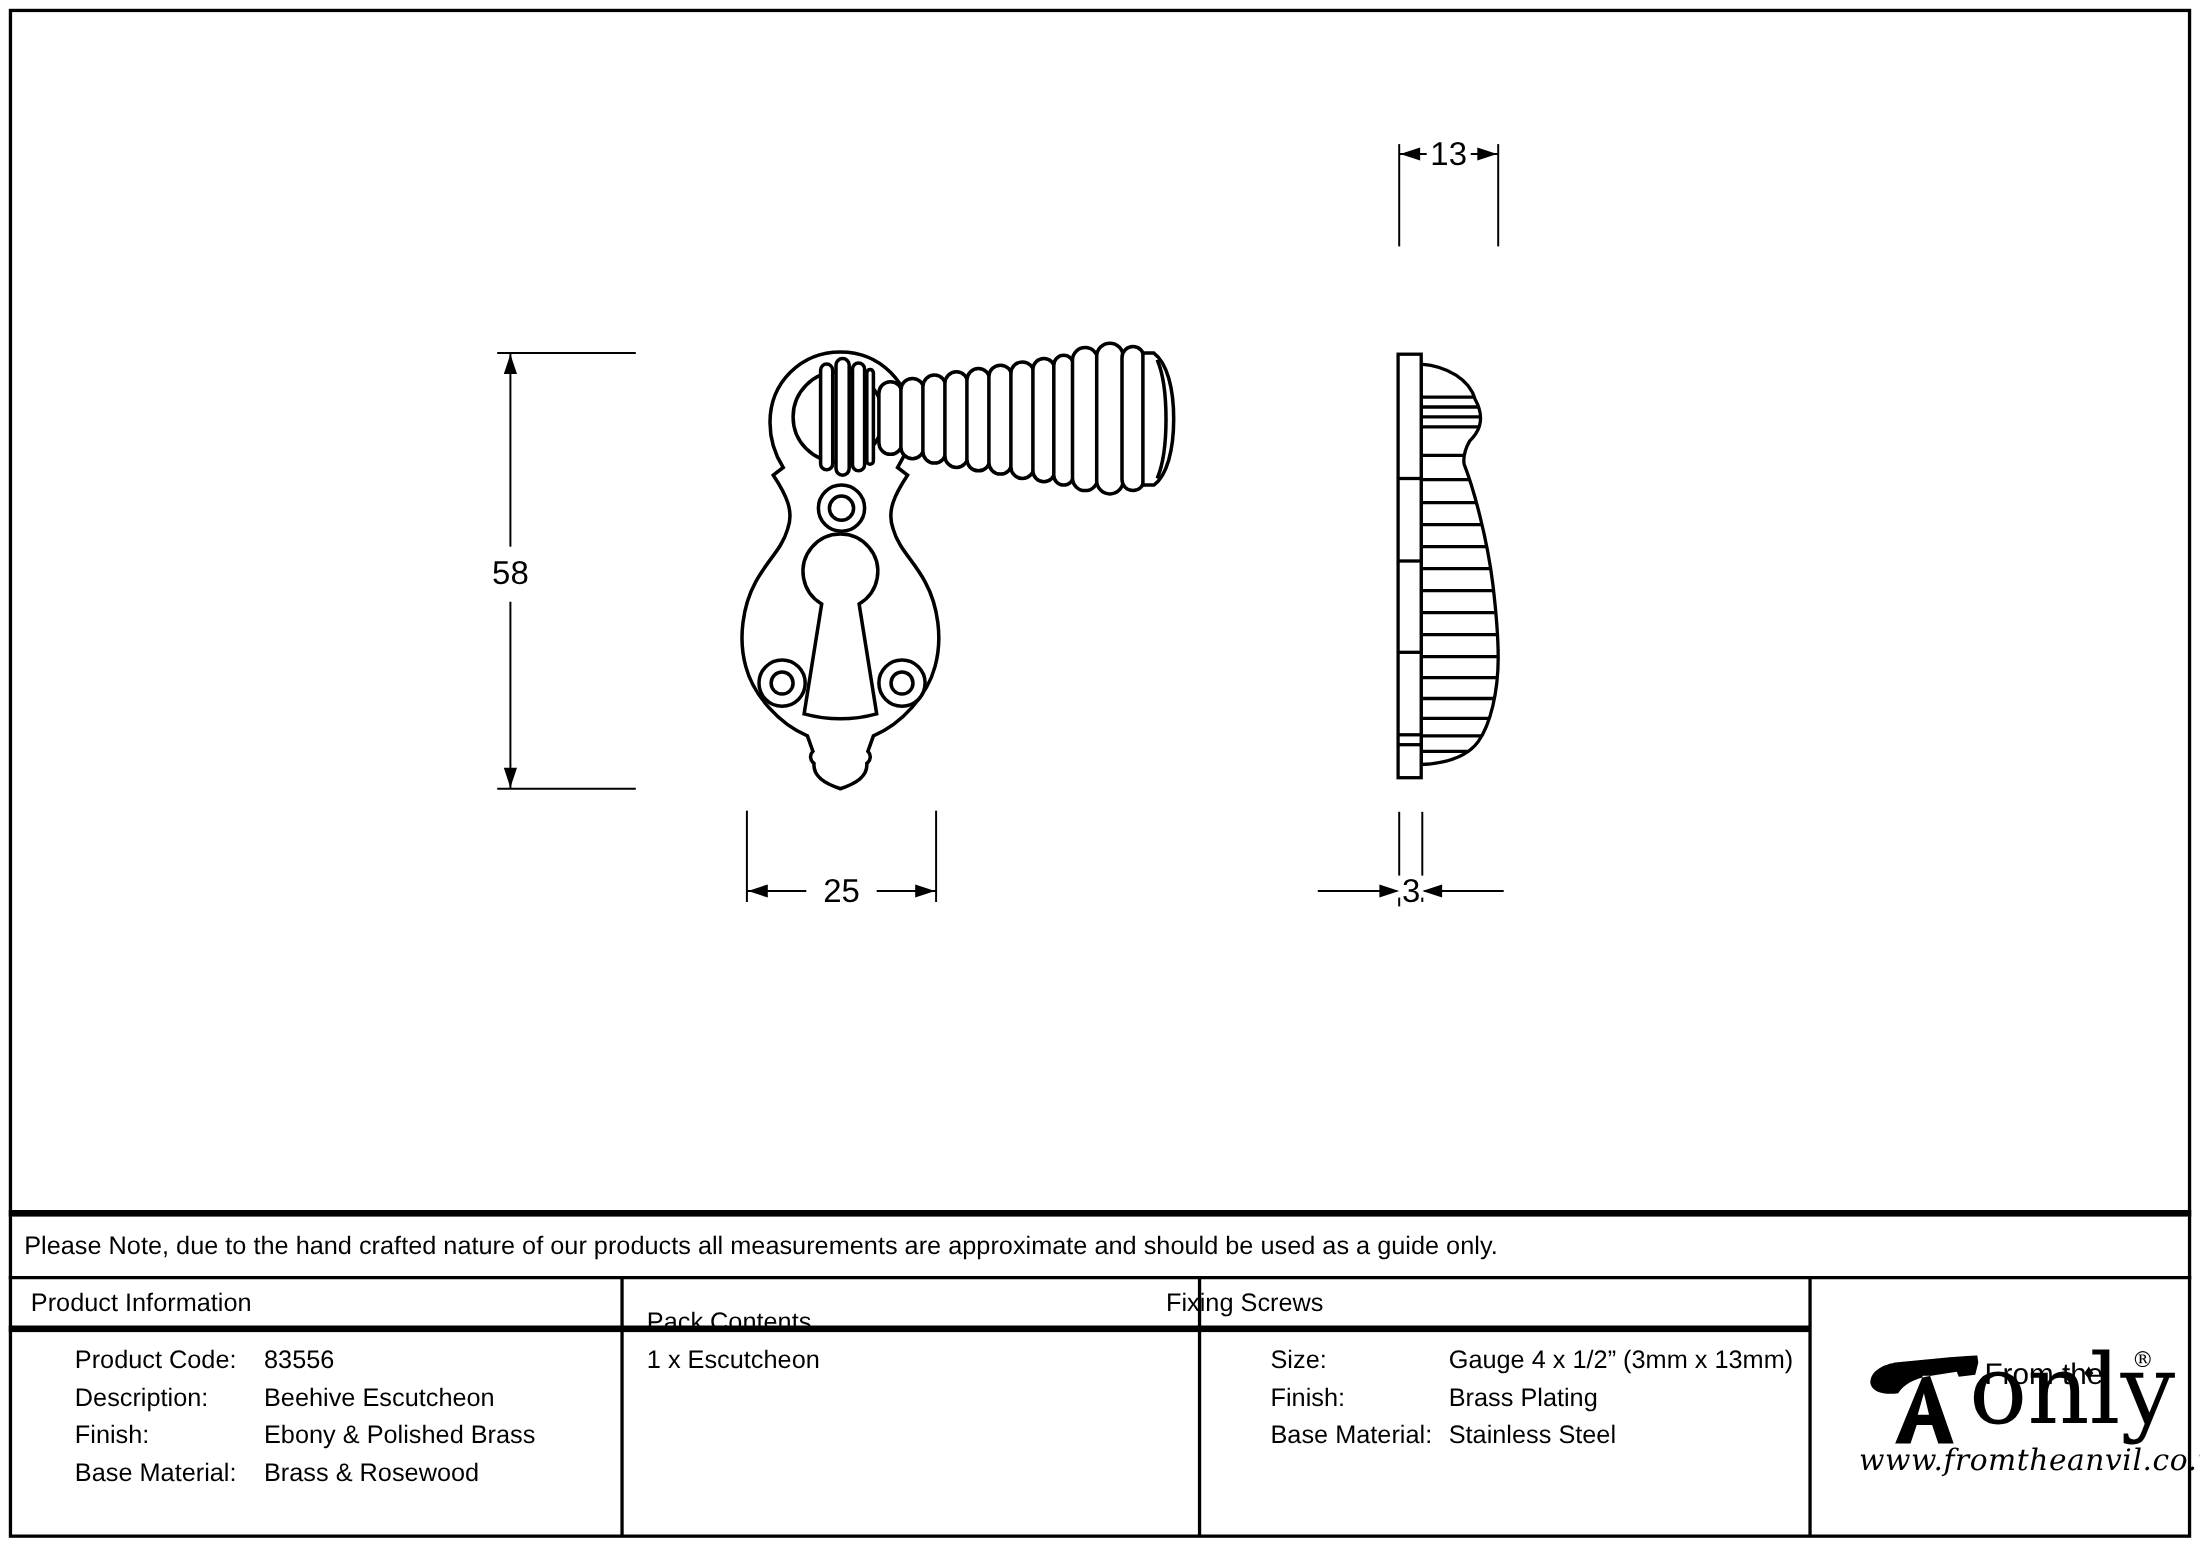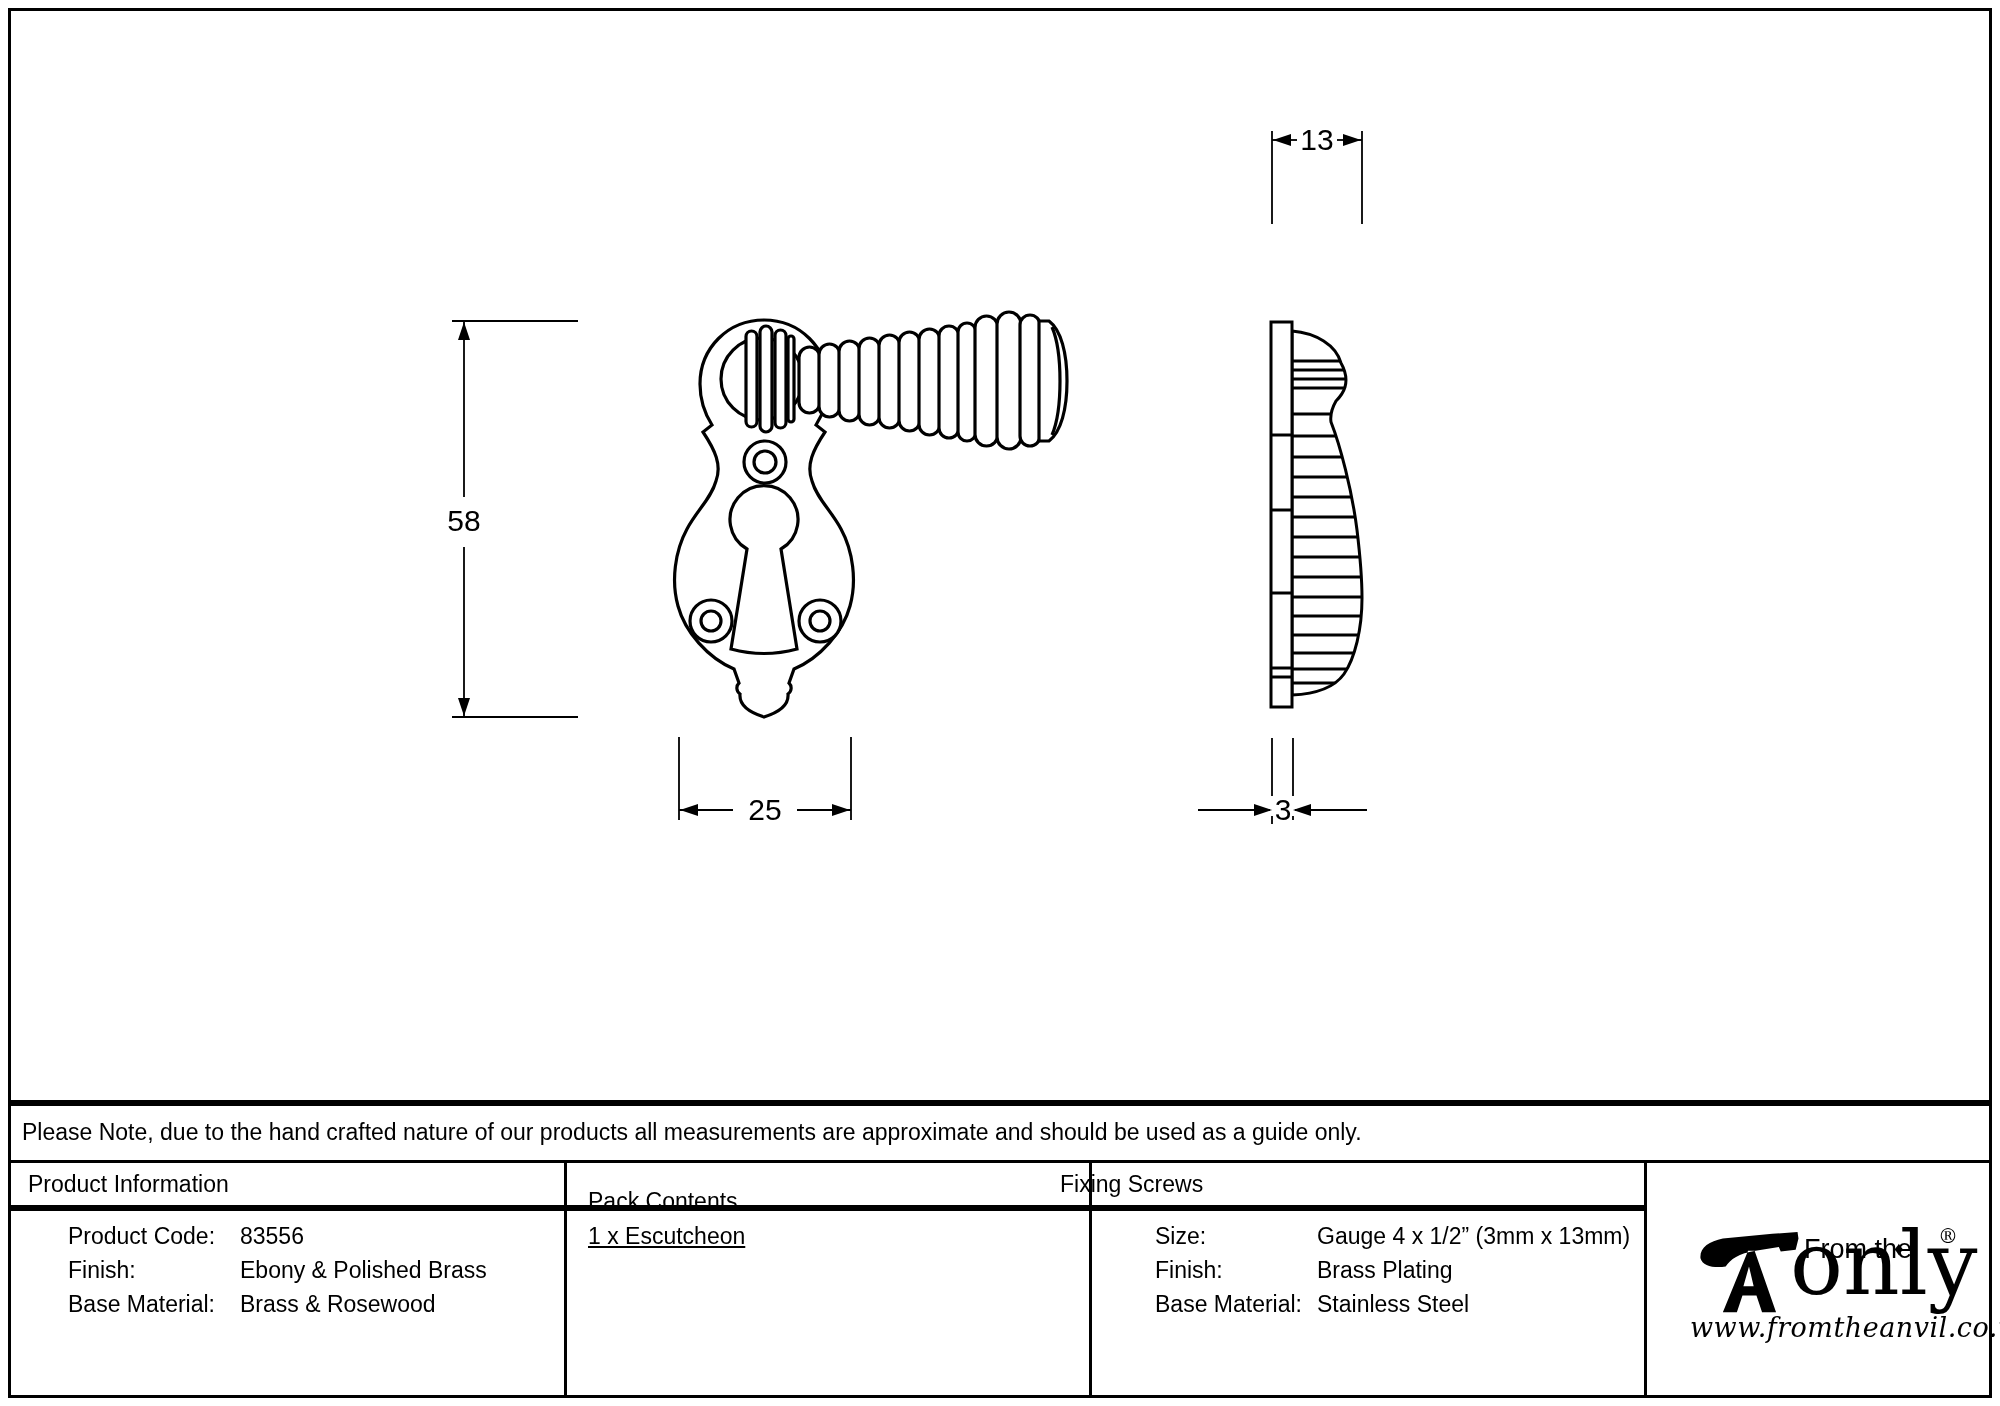--- a/index.html
+++ b/index.html
@@ -11,21 +11,21 @@
   .hdr-pi{left:28px;width:520px;}
   .hdr-pc{left:588px;width:480px;margin-top:17px;}
   .hdr-fs{left:1060px;width:500px;}
   .col-body{top:1219px;font-size:23px;}
   .kv-row{display:flex;height:34px;line-height:34px;}
   .kv-label{flex:0 0 auto;margin-left:40px;}
   .pi-body{left:28px;width:520px;}
   .pi-body .kv-label{width:172px;}
   .fs-body{left:1115px;width:520px;}
   .fs-body .kv-label{width:162px;}
-  .pc-body{left:588px;width:480px;text-decoration:underline;}
+  .pc-body{left:588px;width:480px;}
   .pc-item{height:34px;line-height:34px;}
   .logo{left:1690px;top:1224px;width:280px;height:120px;}
   .logo .anvil-glyph{position:absolute;left:6px;top:8px;width:106px;height:84px;}
   .logo .from-the{position:absolute;left:114px;top:10px;font-family:Liberation Sans, sans-serif;font-size:27px;}
   .logo .diamond{position:absolute;left:204px;top:14px;font-size:19px;}
   .logo .nvil{position:absolute;left:100px;top:-4px;font-family:"DejaVu Serif",serif;font-size:88px;line-height:1;}
   .logo .reg{position:absolute;left:248px;top:0px;font-size:20px;font-family:"DejaVu Serif",serif;}
   .logo .website{position:absolute;left:0px;top:88px;width:276px;text-align:center;font-family:"DejaVu Serif",serif;font-style:italic;font-size:27px;letter-spacing:0.5px;}
 </style>
 </head>
@@ -181,20 +181,24 @@
 <div class="abs col-header hdr-pi">Product Information</div>
 <div class="abs col-header hdr-pc">Pack Contents</div>
 <div class="abs col-header hdr-fs">Fixing Screws</div>
 
 <div class="abs col-body pi-body">
   <div class="kv-row">
     <span class="kv-label">Product Code:</span>
     <span class="kv-value">83556</span>
   </div>
   <div class="kv-row">
+    <span class="kv-label">Description:</span>
+    <span class="kv-value">Beehive Escutcheon</span>
+  </div>
+  <div class="kv-row">
     <span class="kv-label">Finish:</span>
     <span class="kv-value">Ebony &amp; Polished Brass</span>
   </div>
   <div class="kv-row">
     <span class="kv-label">Base Material:</span>
     <span class="kv-value">Brass &amp; Rosewood</span>
   </div>
 </div>
 
 <div class="abs col-body pc-body">

